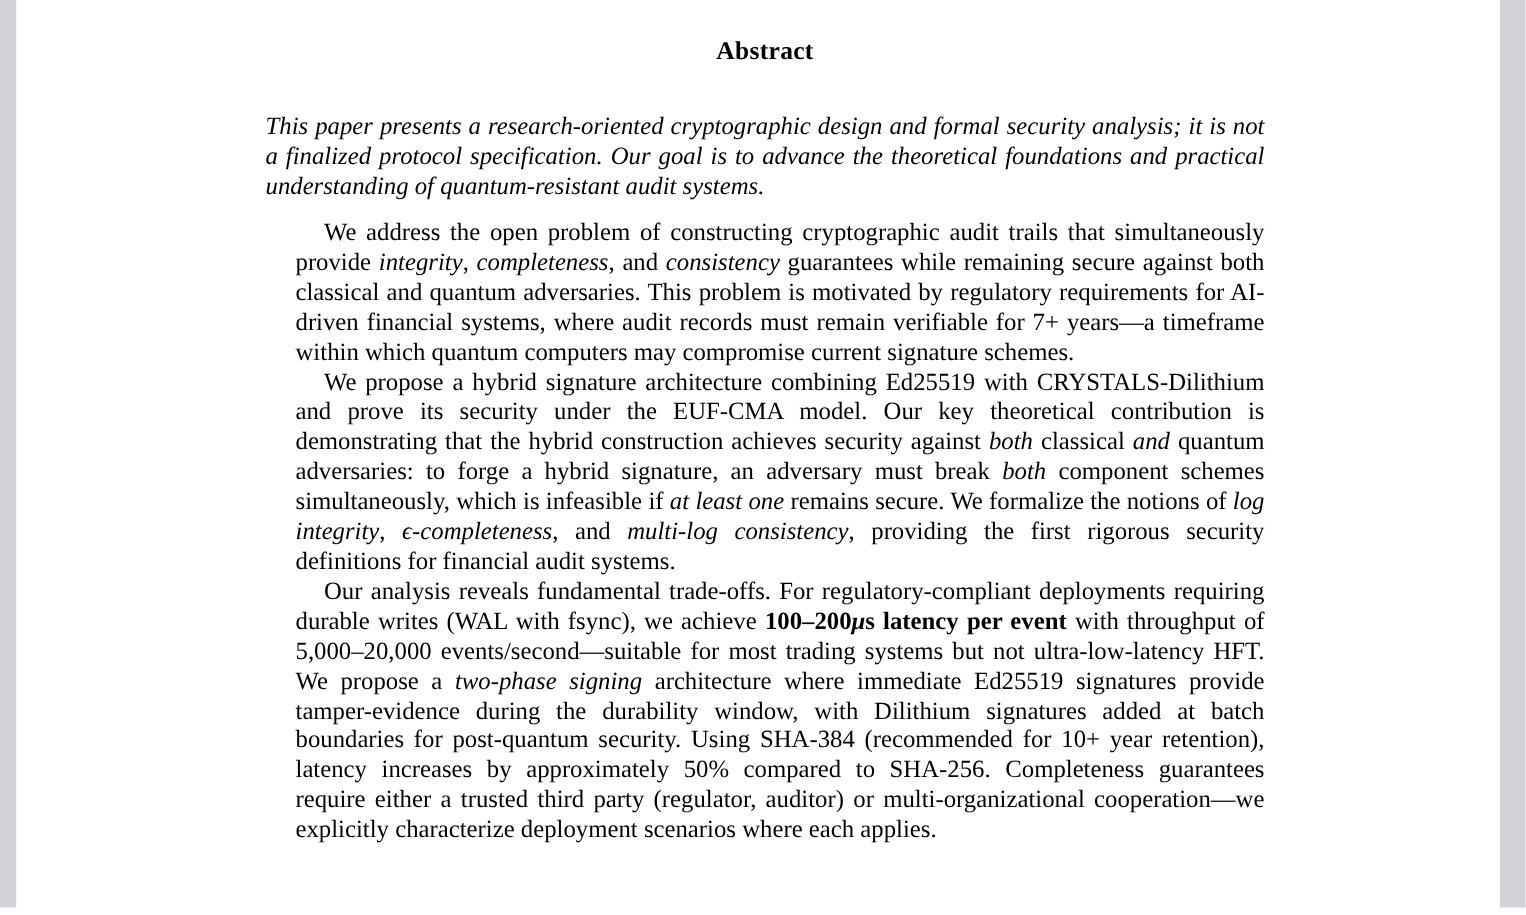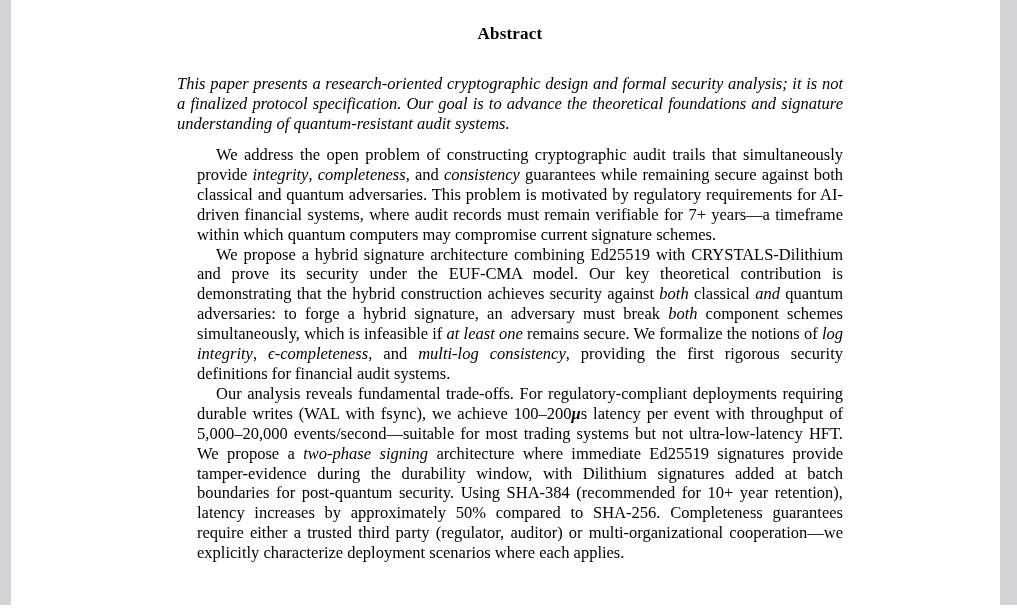--- a/index.html
+++ b/index.html
@@ -55,30 +55,30 @@
   p.note {
     font-style: italic;
     line-height: 20px;
     margin-bottom: 11px;
   }
   p.body-para {
     text-indent: 19px;
     margin-left: 20px;
   }
   .run-i  { font-style: italic; }
-  .run-b  { font-weight: 400; }
+  .run-b  { font-weight: 700; }
   .run-bi { font-weight: 700; font-style: italic; }
 </style>
 </head>
 <body>
 
 <div class="gutter gutter-left"></div>
 <div class="gutter gutter-right"></div>
 
 <div class="page">
   <div class="text-column">
     <h2 class="abstract-heading">Abstract</h2>
-    <p class="note"><span class="run-i">This paper presents a research-oriented cryptographic design and formal security analysis; it is not a finalized protocol specification. Our goal is to advance the theoretical foundations and signature understanding of quantum-resistant audit systems.</span></p>
+    <p class="note"><span class="run-i">This paper presents a research-oriented cryptographic design and formal security analysis; it is not a finalized protocol specification. Our goal is to advance the theoretical foundations and practical understanding of quantum-resistant audit systems.</span></p>
     <p class="body-para"><span>We address the open problem of constructing cryptographic audit trails that simultaneously provide </span><span class="run-i">integrity</span><span>, </span><span class="run-i">completeness</span><span>, and </span><span class="run-i">consistency</span><span> guarantees while remaining secure against both classical and quantum adversaries. This problem is motivated by regulatory requirements for AI-driven financial systems, where audit records must remain verifiable for 7+ years—a timeframe within which quantum computers may compromise current signature schemes.</span></p>
     <p class="body-para"><span>We propose a hybrid signature architecture combining Ed25519 with CRYSTALS-Dilithium and prove its security under the EUF-CMA model. Our key theoretical contribution is demonstrating that the hybrid construction achieves security against </span><span class="run-i">both</span><span> classical </span><span class="run-i">and</span><span> quantum adversaries: to forge a hybrid signature, an adversary must break </span><span class="run-i">both</span><span> component schemes simultaneously, which is infeasible if </span><span class="run-i">at least one</span><span> remains secure. We formalize the notions of </span><span class="run-i">log integrity</span><span>, </span><span class="run-i">ϵ-completeness</span><span>, and </span><span class="run-i">multi-log consistency</span><span>, providing the first rigorous security definitions for financial audit systems.</span></p>
     <p class="body-para"><span>Our analysis reveals fundamental trade-offs. For regulatory-compliant deployments requiring durable writes (WAL with fsync), we achieve </span><span class="run-b">100–200</span><span class="run-bi">μ</span><span class="run-b">s latency per event</span><span> with throughput of 5,000–20,000 events/second—suitable for most trading systems but not ultra-low-latency HFT. We propose a </span><span class="run-i">two-phase signing</span><span> architecture where immediate Ed25519 signatures provide tamper-evidence during the durability window, with Dilithium signatures added at batch boundaries for post-quantum security. Using SHA-384 (recommended for 10+ year retention), latency increases by approximately 50% compared to SHA-256. Completeness guarantees require either a trusted third party (regulator, auditor) or multi-organizational cooperation—we explicitly characterize deployment scenarios where each applies.</span></p>
   </div>
 </div>
 
 </body></html>

